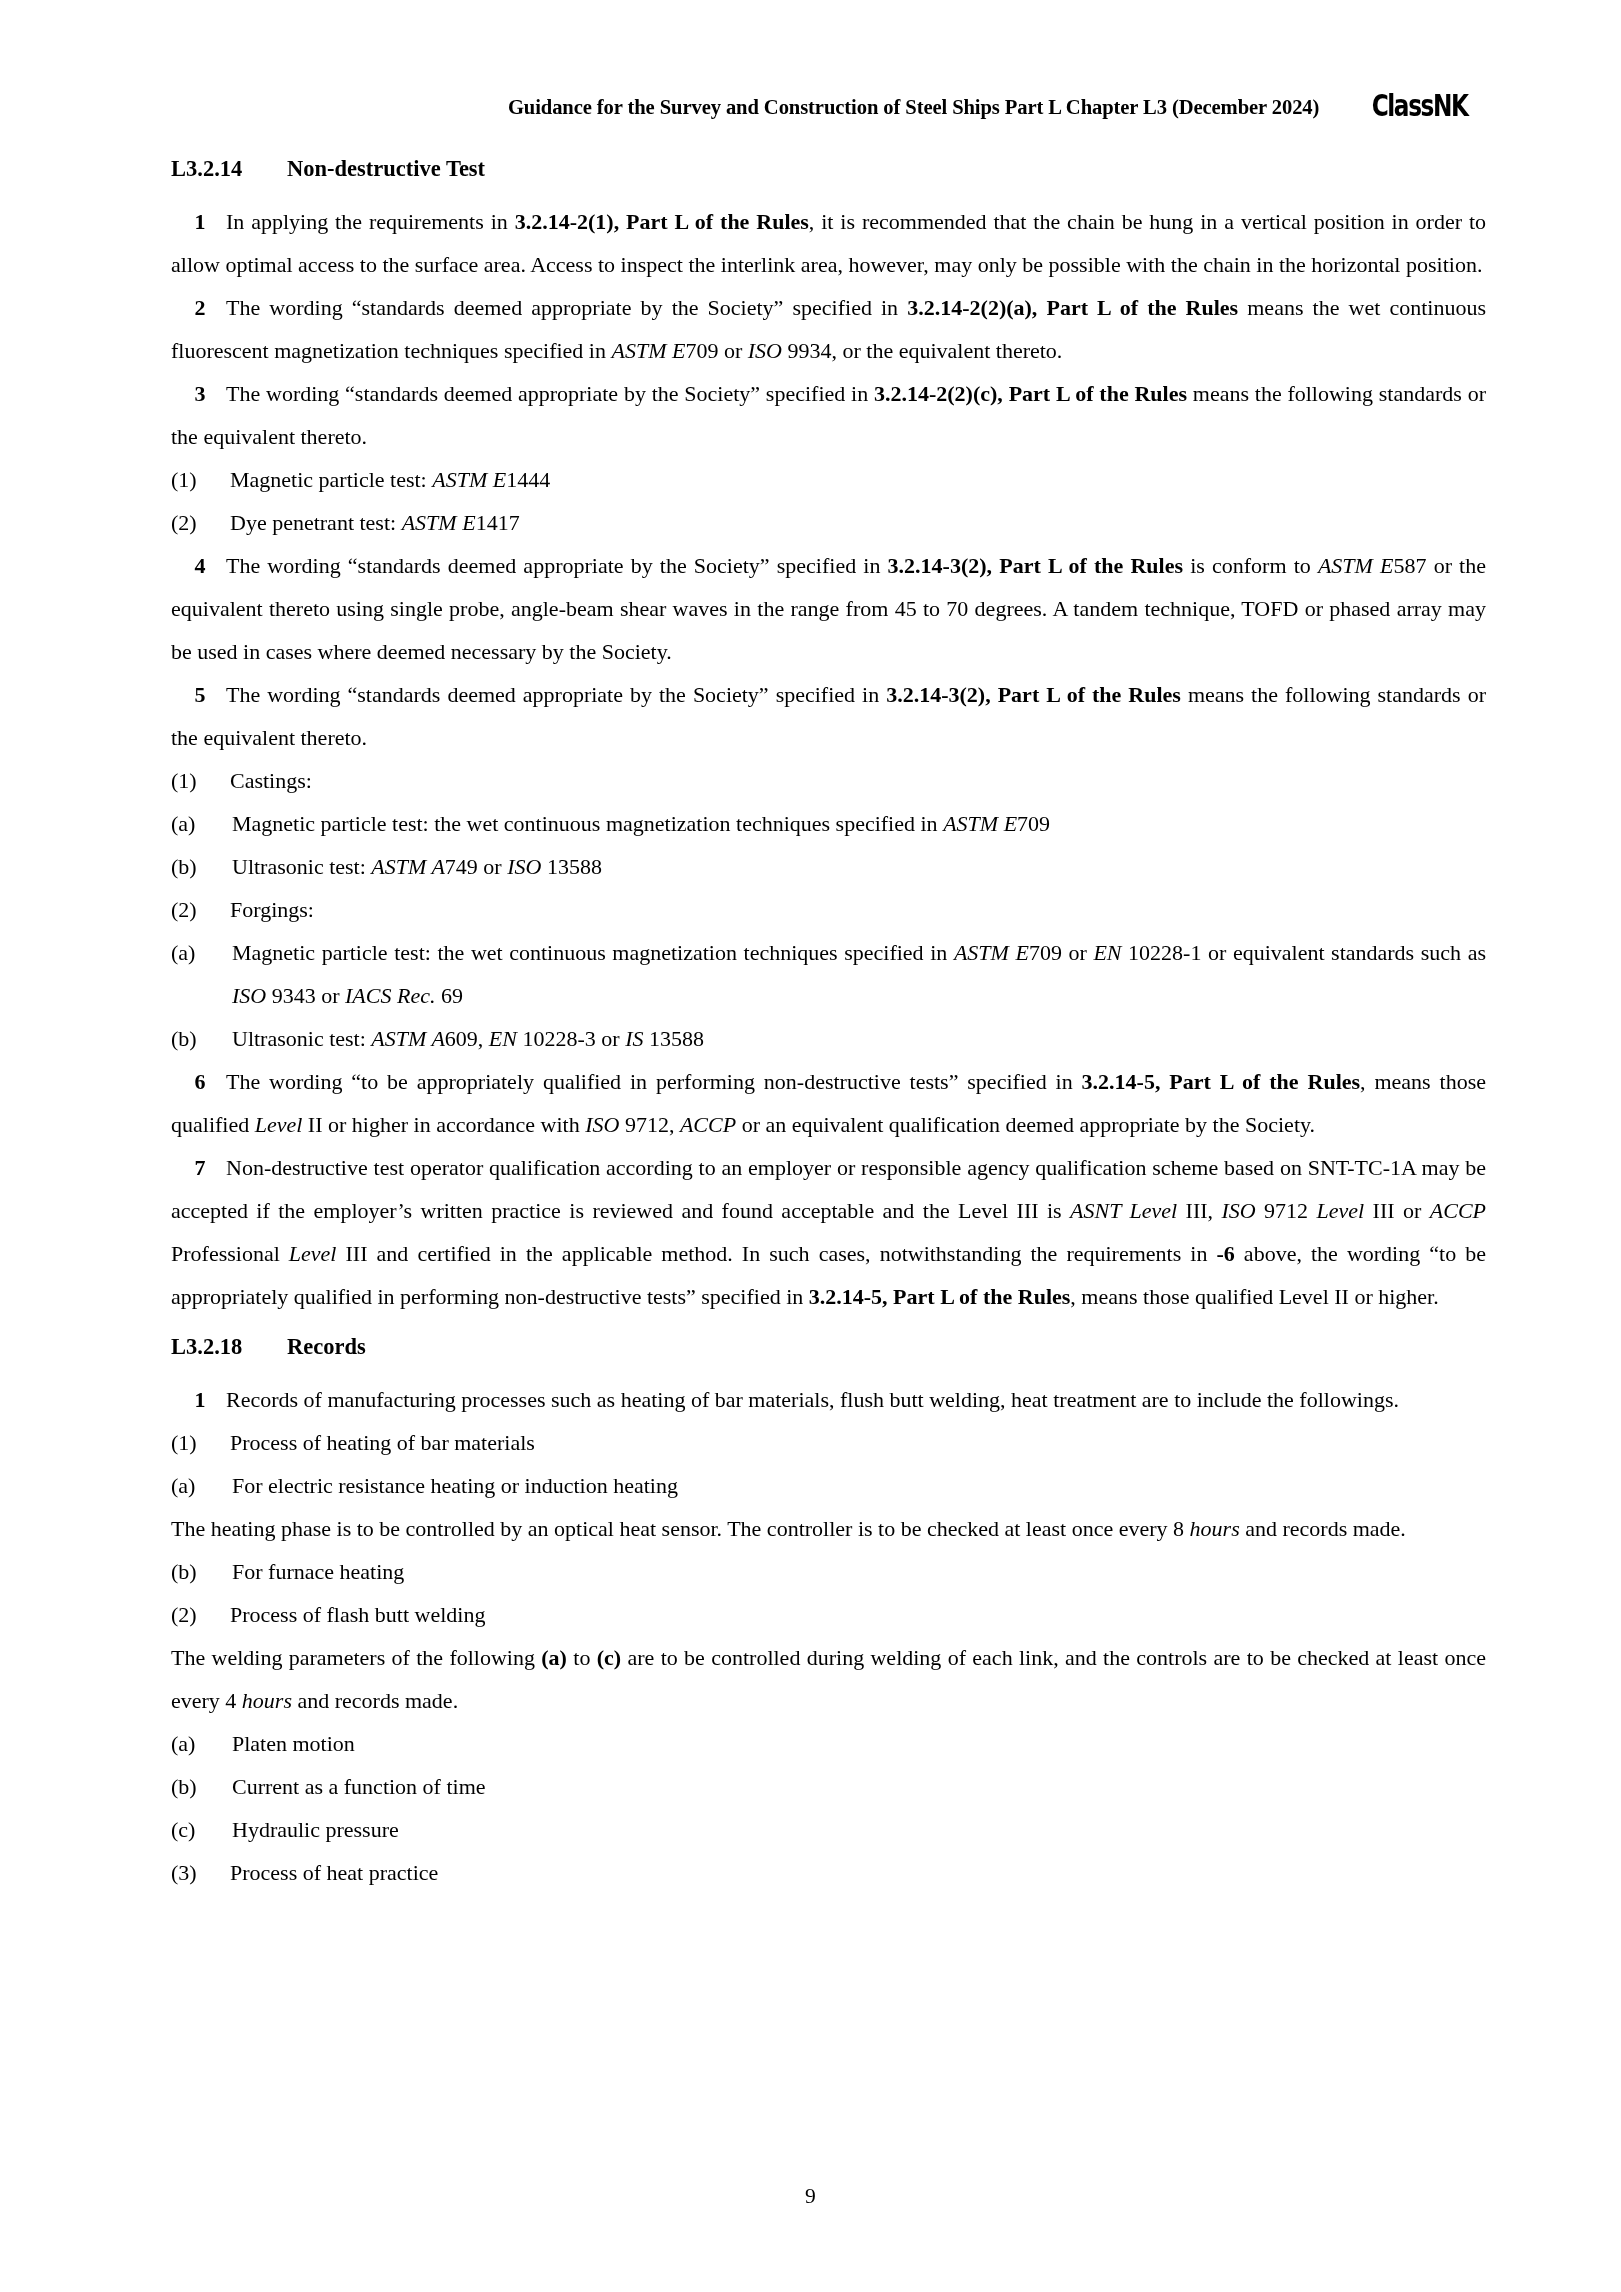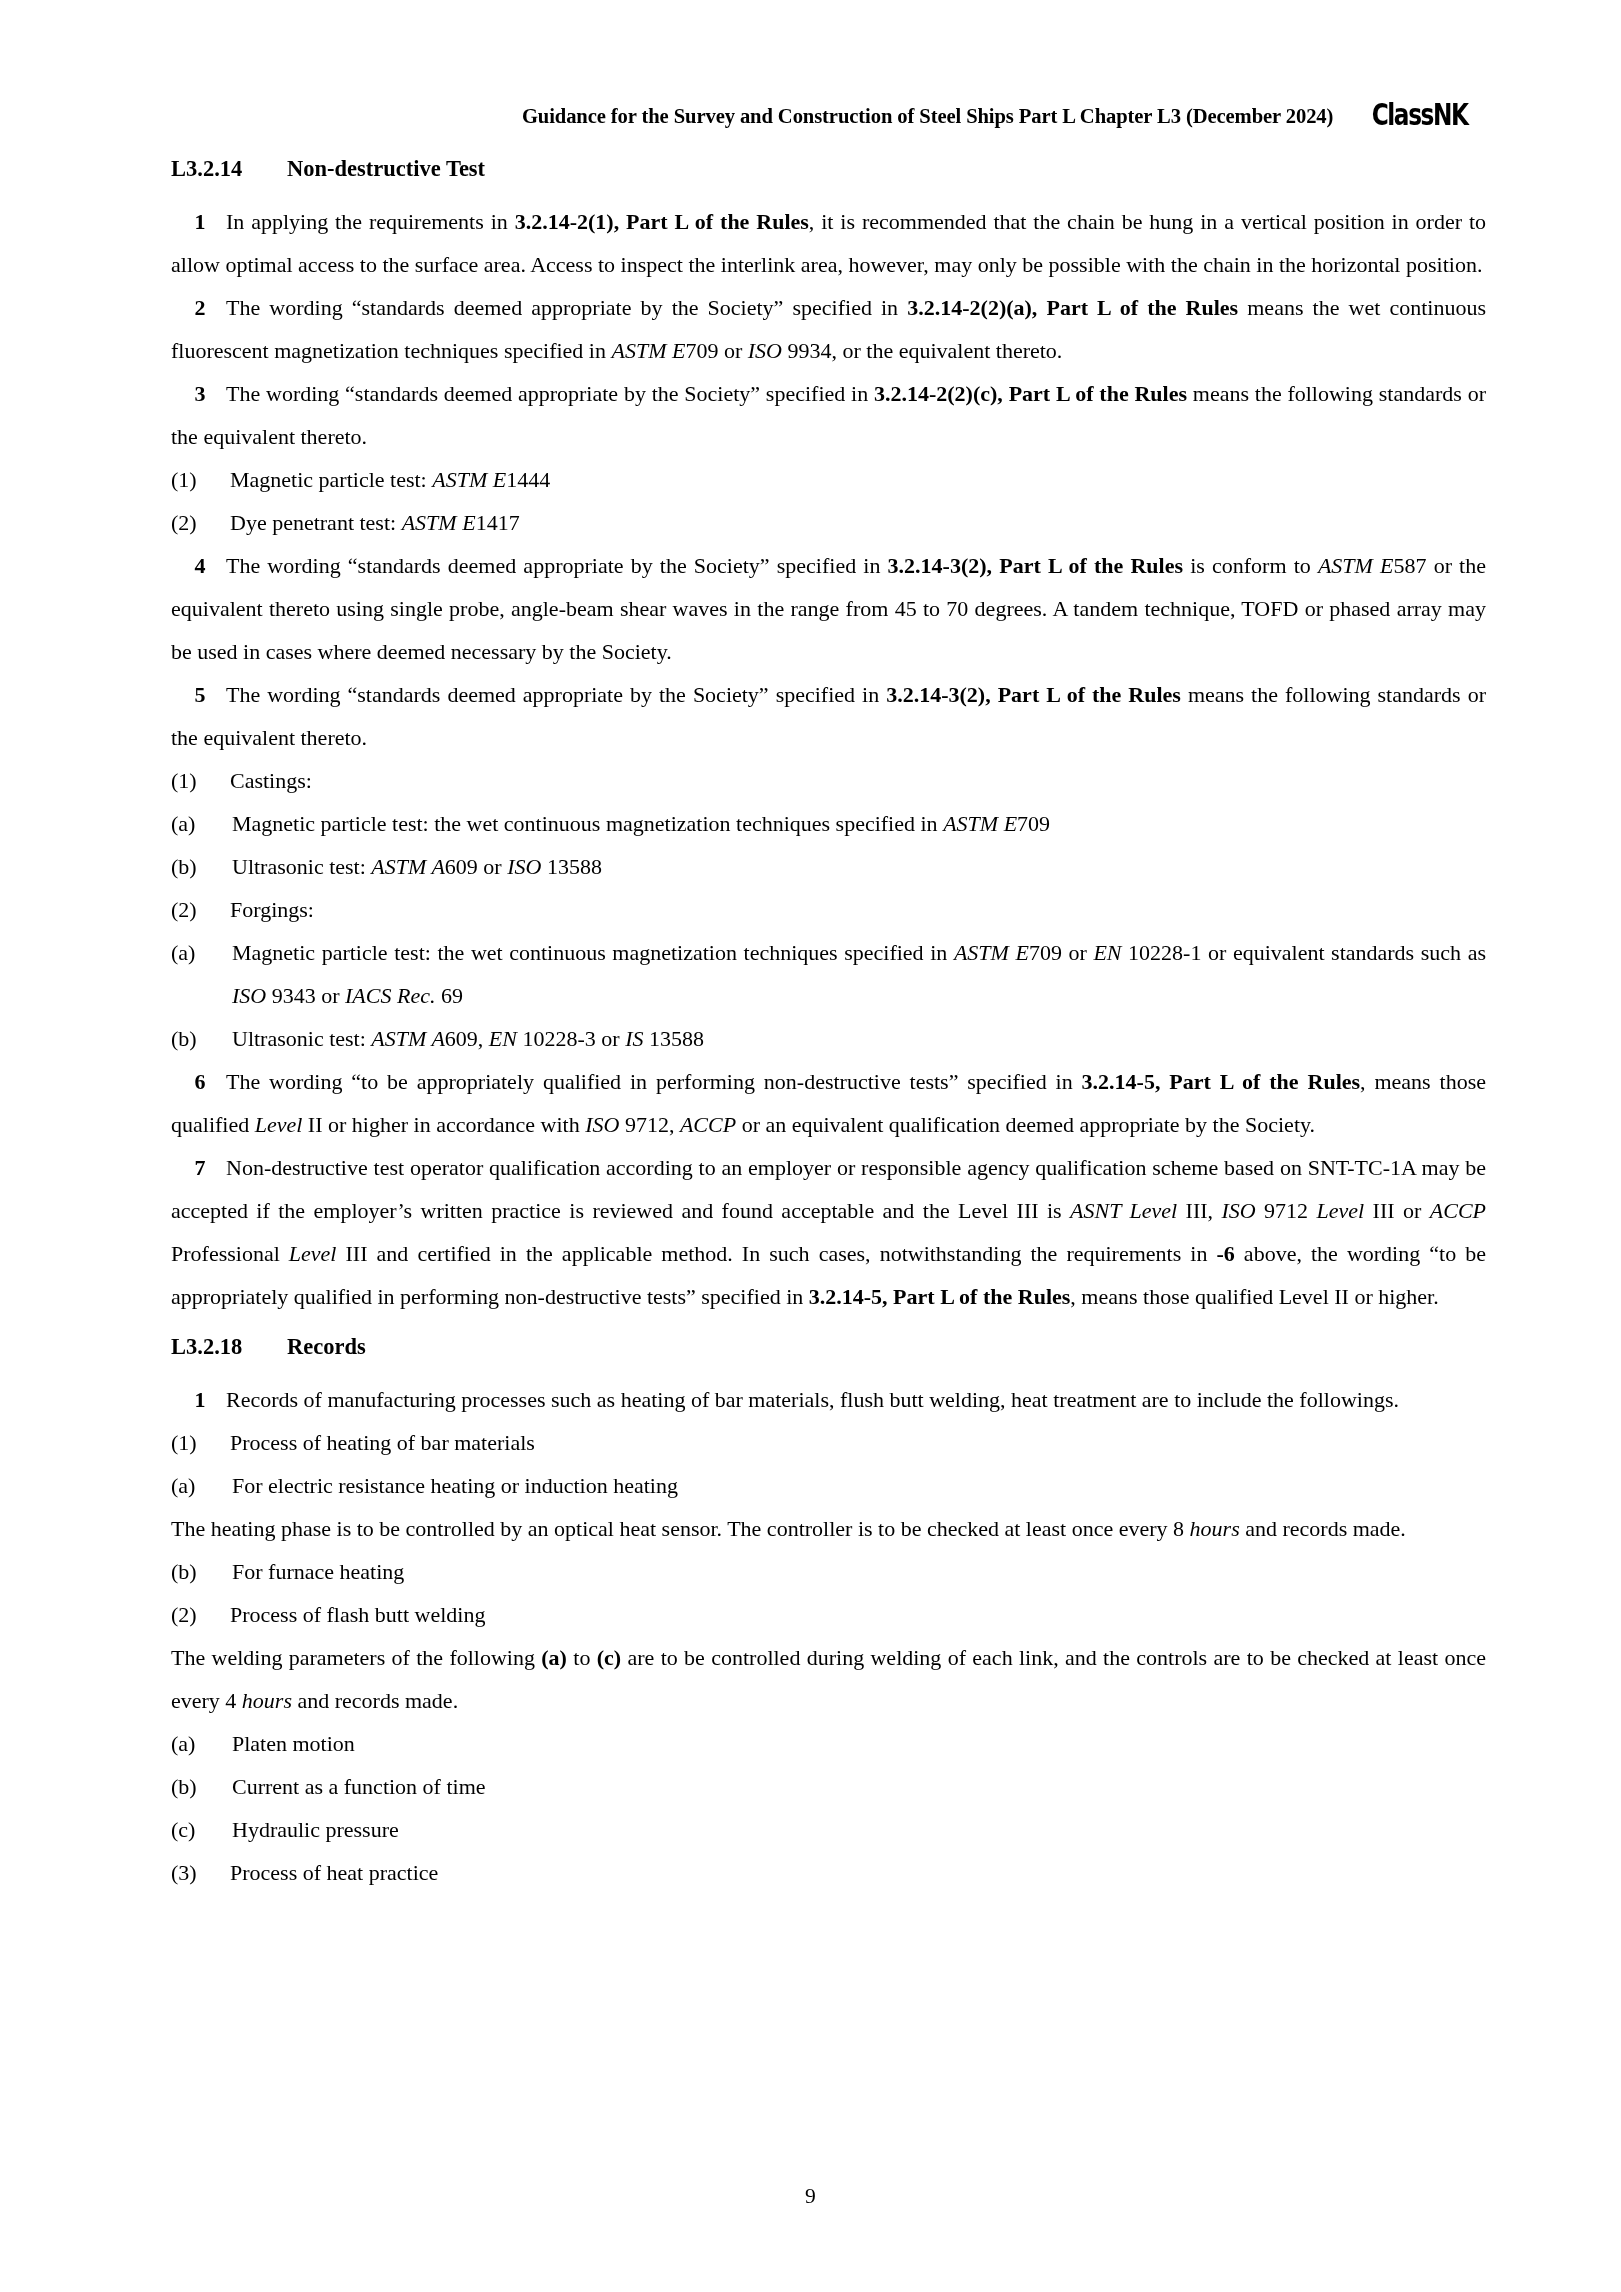--- a/index.html
+++ b/index.html
@@ -17,27 +17,27 @@
     height: 2293px;
     background: #ffffff;
     box-sizing: border-box;
     padding: 0;
     overflow: hidden;
   }
 
   
   .page-header {
     position: absolute;
-    top: 89px;
+    top: 80px;
     left: 182px;
     right: 153px;
     display: flex;
     align-items: flex-end;
     justify-content: flex-end;
-    gap: 23px;
+    gap: 37px;
     height: 41px;
   }
   .header-title {
     font-size: 20.6px;
     font-weight: bold;
     letter-spacing: -0.1px;
     white-space: nowrap;
     line-height: 1;
     padding-bottom: 3.9px;
   }
@@ -155,21 +155,21 @@
         <span class="body">Castings:</span>
       </p>
 
     <p class="para lvl2">
         <span class="mark">(a)</span>
         <span class="body"><span>Magnetic particle test: the wet continuous magnetization techniques specified in </span><span class="it">ASTM E</span><span>709</span></span>
       </p>
 
     <p class="para lvl2">
         <span class="mark">(b)</span>
-        <span class="body"><span>Ultrasonic test: </span><span class="it">ASTM A</span><span>609 or </span><span class="it">ISO </span><span>13588</span></span>
+        <span class="body"><span>Ultrasonic test: </span><span class="it">ASTM A</span><span>749 or </span><span class="it">ISO </span><span>13588</span></span>
       </p>
 
     <p class="para lvl1">
         <span class="mark">(2)</span>
         <span class="body">Forgings:</span>
       </p>
 
     <p class="para lvl2">
         <span class="mark">(a)</span>
         <span class="body"><span>Magnetic particle test: the wet continuous magnetization techniques specified in </span><span class="it">ASTM E</span><span>709 or </span><span class="it">EN </span><span>10228-1 or equivalent standards such as </span><span class="it">ISO </span><span>9343 or </span><span class="it">IACS Rec.</span><span> 69</span></span>

